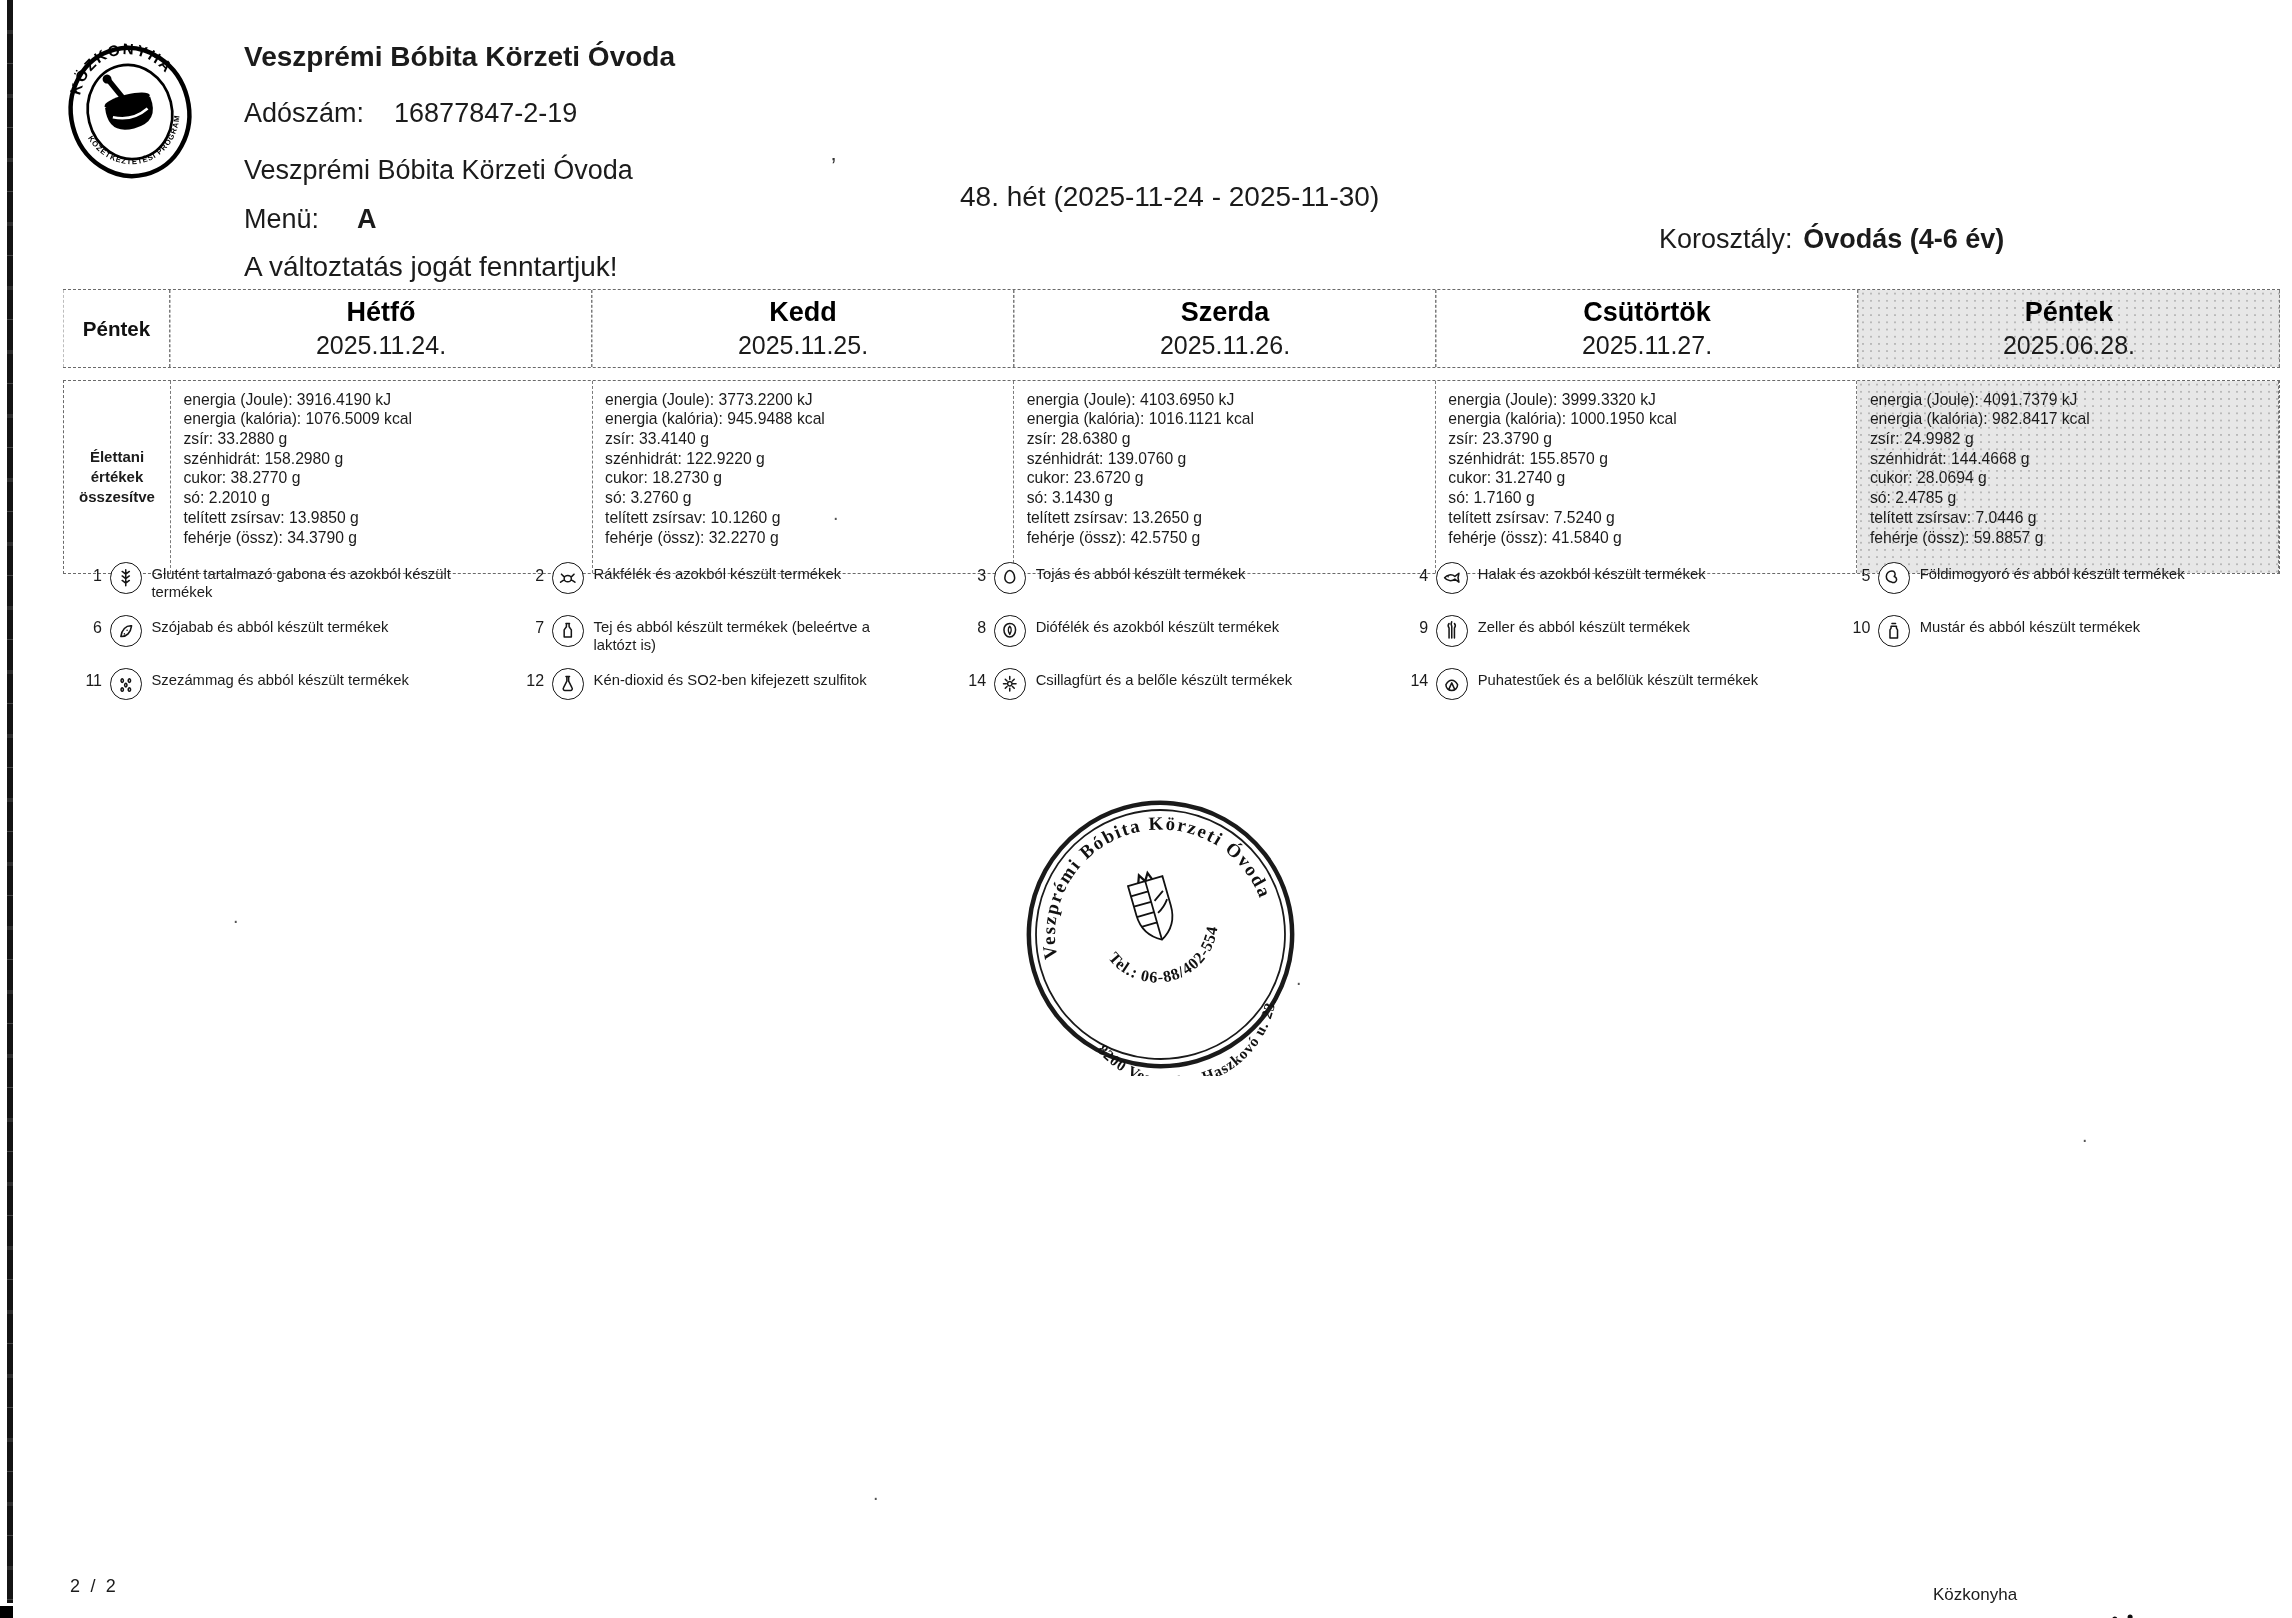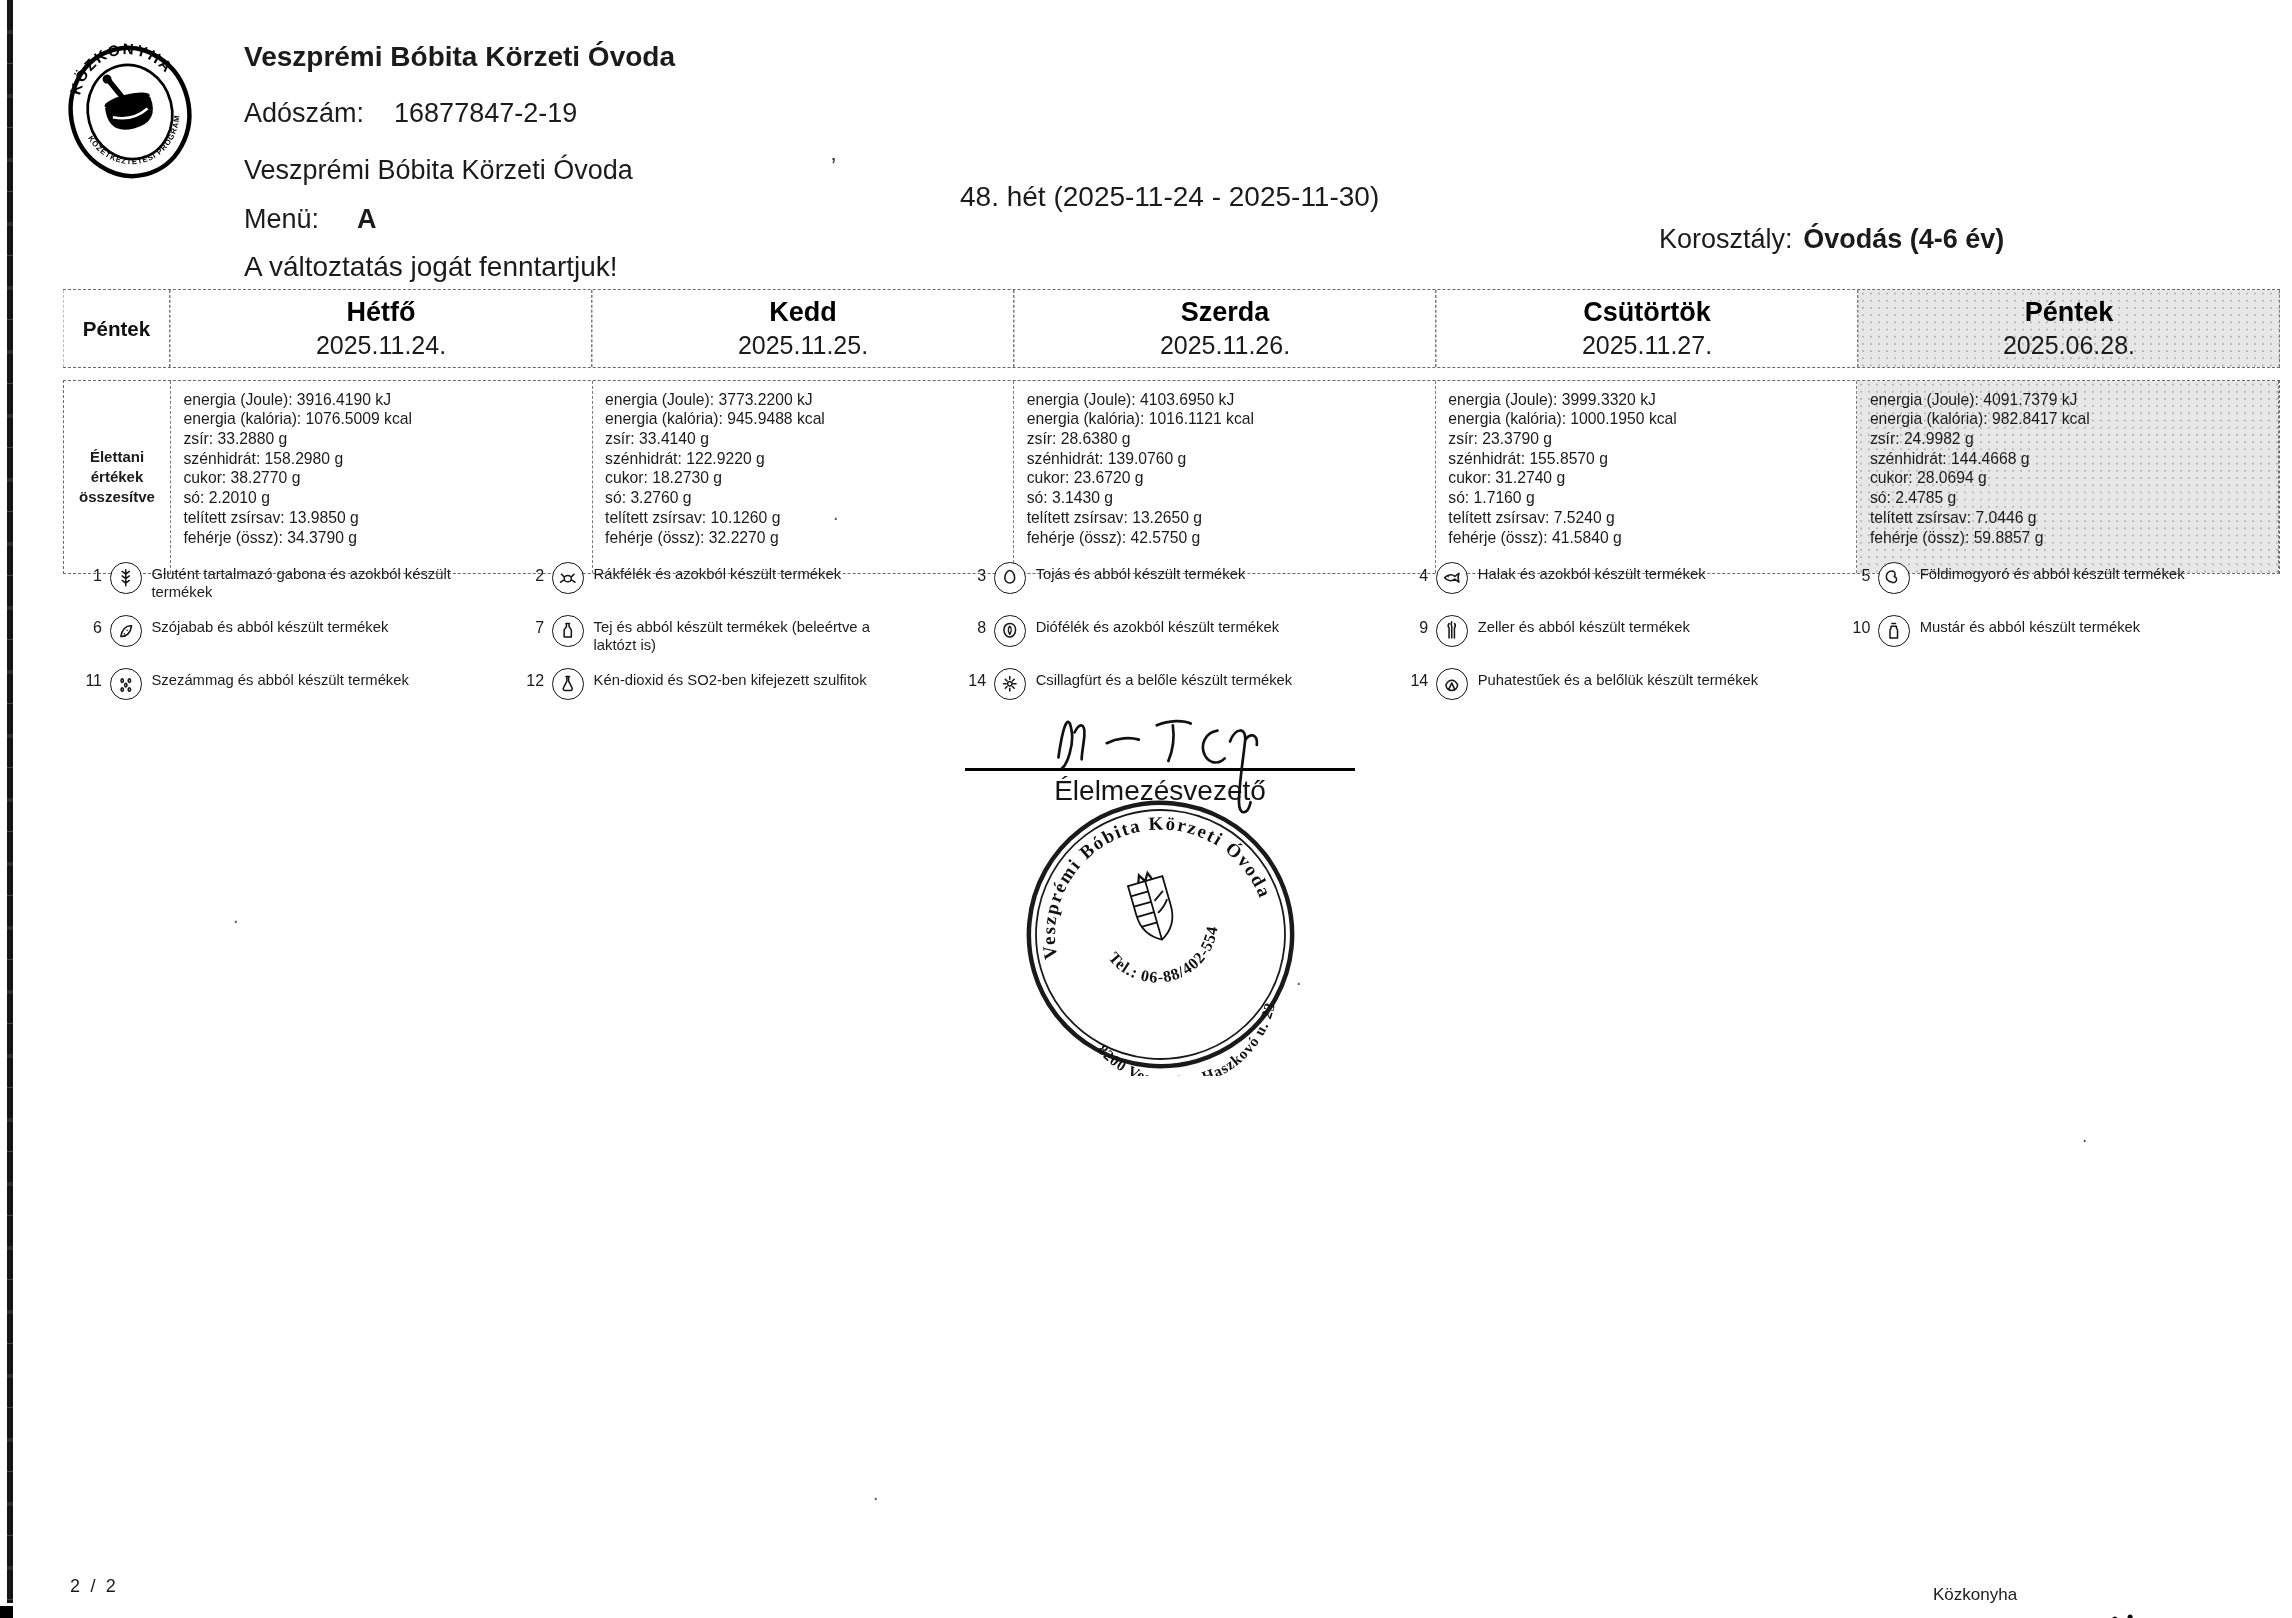--- a/index.html
+++ b/index.html
@@ -334,36 +334,20 @@
         <span class="al-num">14</span>
         <span class="al-icon">
           <svg width="21.5" height="21.5" viewBox="0 0 24 24">
             <path d="M5.5 13C9 6.5 15 6.5 18.5 13c0 3.8-2.9 6.5-6.5 6.5S5.5 16.8 5.5 13Zm3.1 5.5L12 11l3.4 7.5" fill="none" stroke="#151515" stroke-width="1.7" stroke-linecap="round" stroke-linejoin="round"></path>
           </svg>
         </span>
         <span class="al-text">Puhatestűek és a belőlük készült termékek</span>
       </div>
     </section>
 
-  <div class="sig-block">
-    <svg class="sig-scribble" width="242" height="143" viewBox="0 0 270 160">
-      <g fill="none" stroke="#111" stroke-width="3" stroke-linecap="round">
-        <path d="M18 80 C24 38 30 30 33 52 C35 66 28 88 22 92"></path>
-        <path d="M36 52 C42 40 48 42 47 56 C46 66 44 76 44 82"></path>
-        <path d="M72 64 C84 58 98 57 108 60"></path>
-        <path d="M128 44 C142 38 158 38 166 42"></path>
-        <path d="M146 44 C148 58 146 72 141 84"></path>
-        <path d="M196 50 C182 52 176 66 182 78 C187 87 197 88 204 81"></path>
-        <path d="M210 62 C216 46 228 46 227 60 C225 80 220 110 220 130 C220 146 230 144 233 130"></path>
-        <path d="M227 60 C233 52 241 54 240 66"></path>
-      </g>
-    </svg>
-    <div class="sig-line"></div>
-    <div class="sig-label">Élelmezésvezető</div>
-  </div>
 
   <svg class="stamp-svg" width="283" height="283" viewBox="0 0 316 316">
     <g transform="rotate(-16 158 158)" fill="none" stroke="#1a1a1a">
       <circle cx="158" cy="158" r="147" stroke-width="5"></circle>
       <circle cx="158" cy="158" r="139" stroke-width="2"></circle>
       <defs>
         <path id="st-top" d="M 46 196 A 118 118 0 1 1 270 196"></path>
         <path id="st-addr" d="M 48 186 A 114 114 0 1 0 268 186"></path>
         <path id="st-tel" d="M 94 166 A 68 68 0 0 0 222 166"></path>
       </defs>

